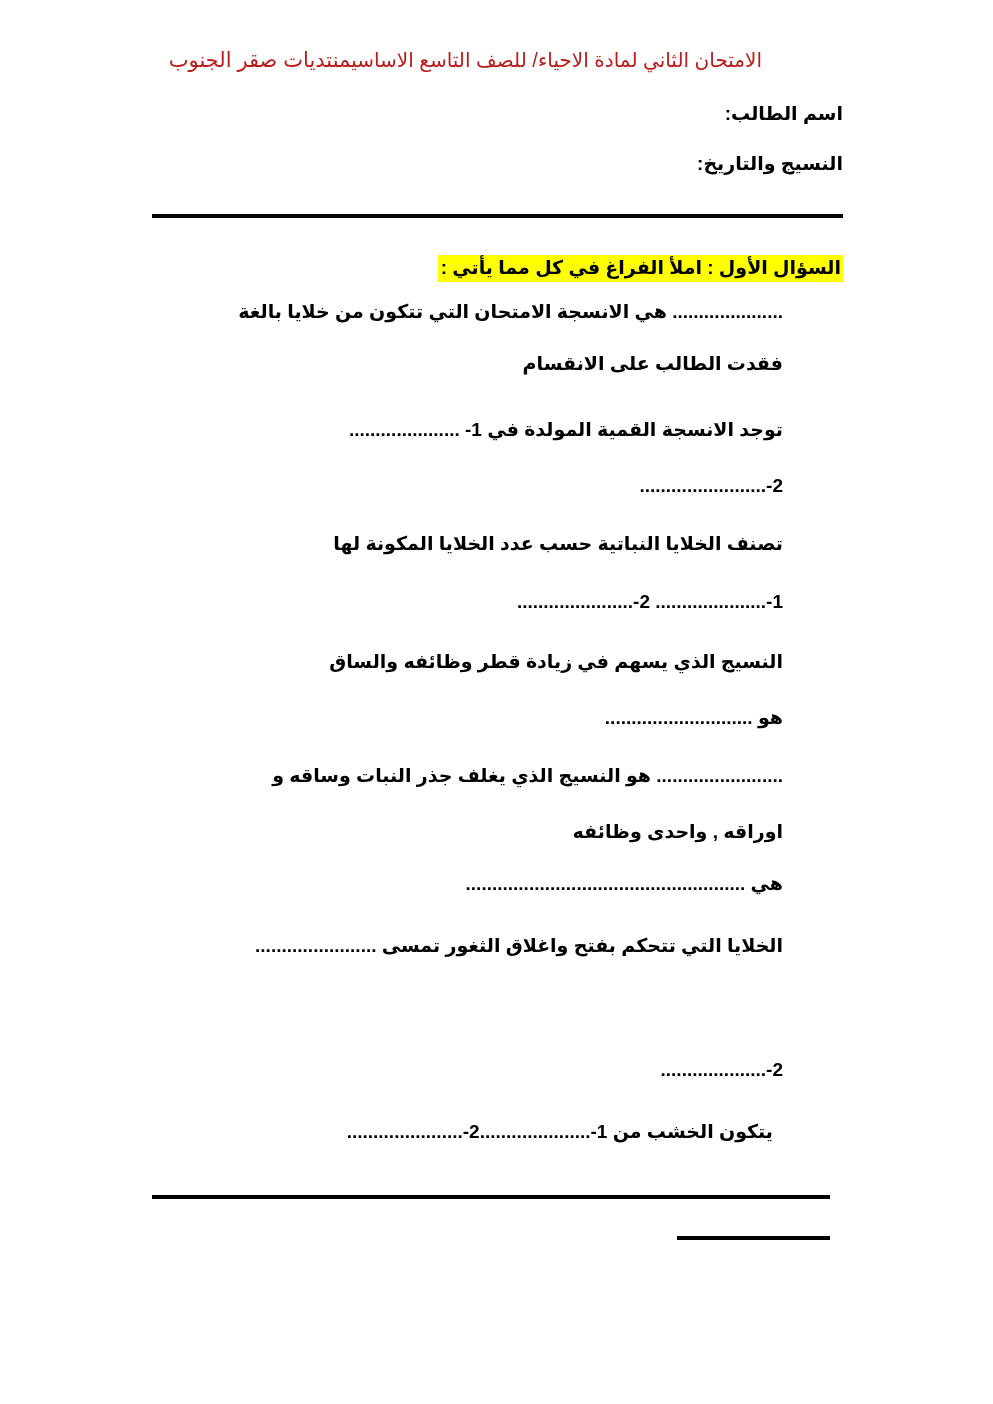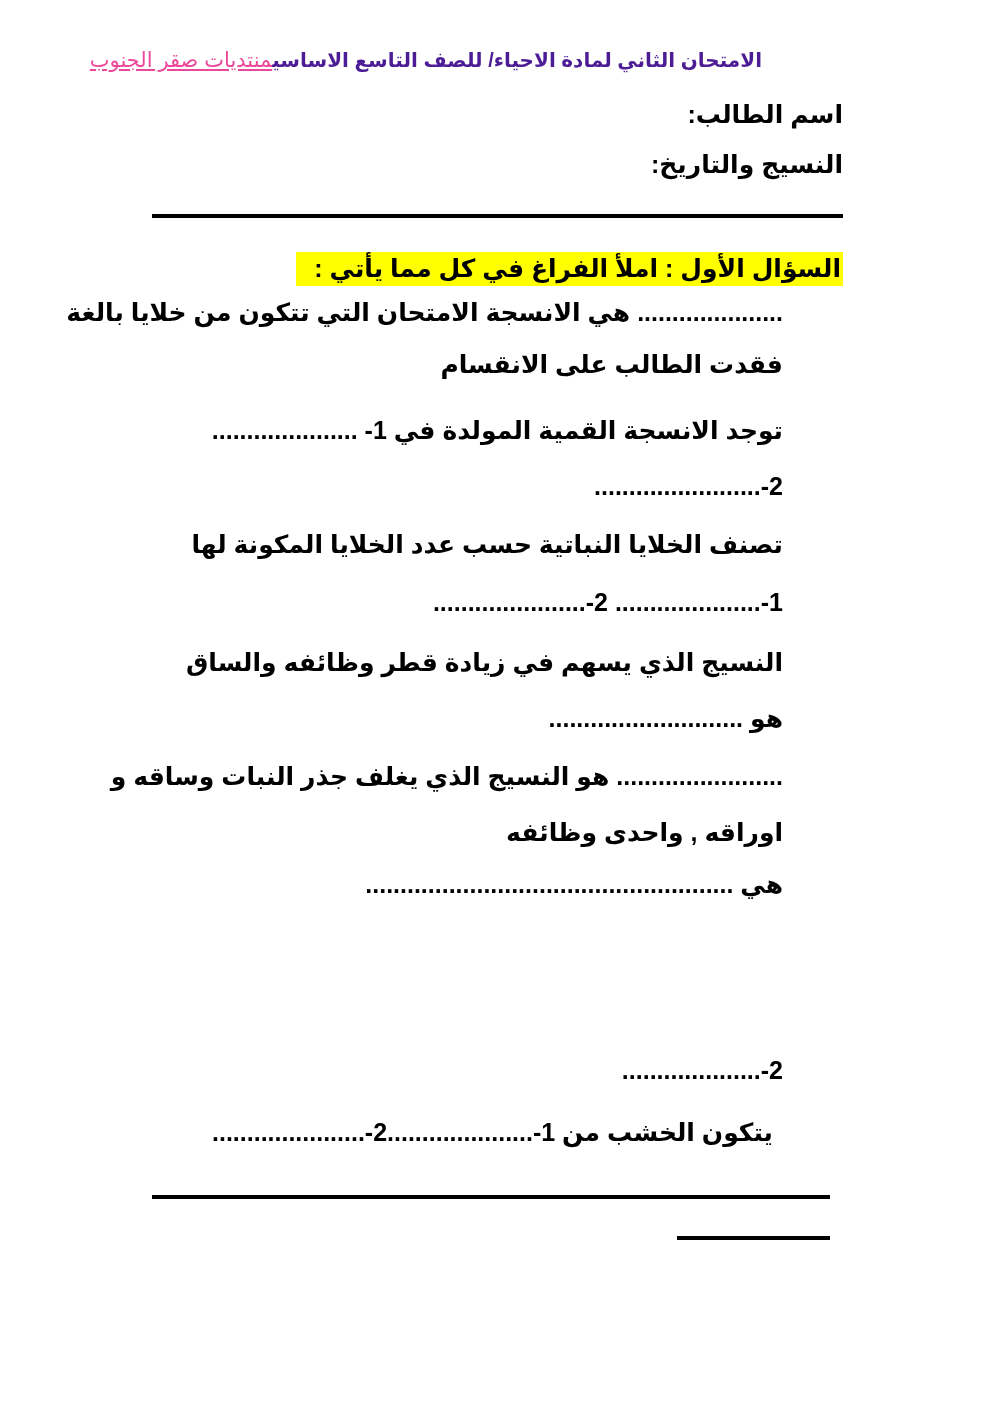--- a/index.html
+++ b/index.html
@@ -19,39 +19,39 @@
       position: absolute;
       left: 0; top: 0;
       width: 993px; height: 1404px;
     }
     .line {
       position: absolute;
       direction: rtl;
       text-align: right;
       white-space: nowrap;
       font-weight: bold;
-      font-size: 25px;
+      font-size: 19px;
       line-height: 28px;
     }
     .title-row {
       position: absolute;
       top: 46px;
       left: 40px;
       width: 722px;
       direction: rtl;
       text-align: right;
       white-space: nowrap;
       font-size: 20px;
       line-height: 28px;
     }
-    .title-main { font-weight: bold; color: #4c1d95; }
-    .title-watermark { font-weight: normal; color: #ec4899; font-size: 21px; text-decoration: underline; }
+    .title-main { font-weight: normal; color: #b91c1c; }
+    .title-watermark { font-weight: normal; color: #b91c1c; font-size: 21px; }
     .highlight {
       background: #ffff00;
-      padding: 2px 2px 4px 18px;
+      padding: 2px 2px 4px 3px;
     }
     .rule {
       position: absolute;
       height: 4px;
       background: #000000;
     }
   </style>
 </head>
 <body>
 
@@ -74,19 +74,20 @@
   <div class="line" style="top:350px; right:210px;">فقدت الطالب على الانقسام</div>
   <div class="line" style="top:416px; right:210px;">توجد الانسجة القمية المولدة في 1- .....................</div>
   <div class="line" style="top:472px; right:210px;">2-........................</div>
   <div class="line" style="top:530px; right:210px;">تصنف الخلايا النباتية حسب عدد الخلايا المكونة لها</div>
   <div class="line" style="top:588px; right:210px;">1-..................... 2-......................</div>
   <div class="line" style="top:648px; right:210px;">النسيج الذي يسهم في زيادة قطر وظائفه والساق</div>
   <div class="line" style="top:704px; right:210px;">هو ............................</div>
   <div class="line" style="top:762px; right:210px;">........................ هو النسيج الذي يغلف جذر النبات وساقه و</div>
   <div class="line" style="top:818px; right:210px;margin-left:24px;">اوراقه , واحدى وظائفه</div>
   <div class="line" style="top:870px; right:210px;">هي .....................................................</div>
+  <div class="line" style="top:932px; right:210px;">الخلايا التي تتحكم بفتح واغلاق الثغور تمسى .......................</div>
   <div class="line" style="top:1056px; right:210px;">2-....................</div>
   <div class="line" style="top:1118px; right:220px;">يتكون الخشب من  1-.....................2-......................</div>
 
   <div class="rule" style="top:1195px; left:152px; width:678px;"></div>
   <div class="rule" style="top:1236px; left:677px; width:153px;"></div>
 
 </div>
 
 </body></html>

